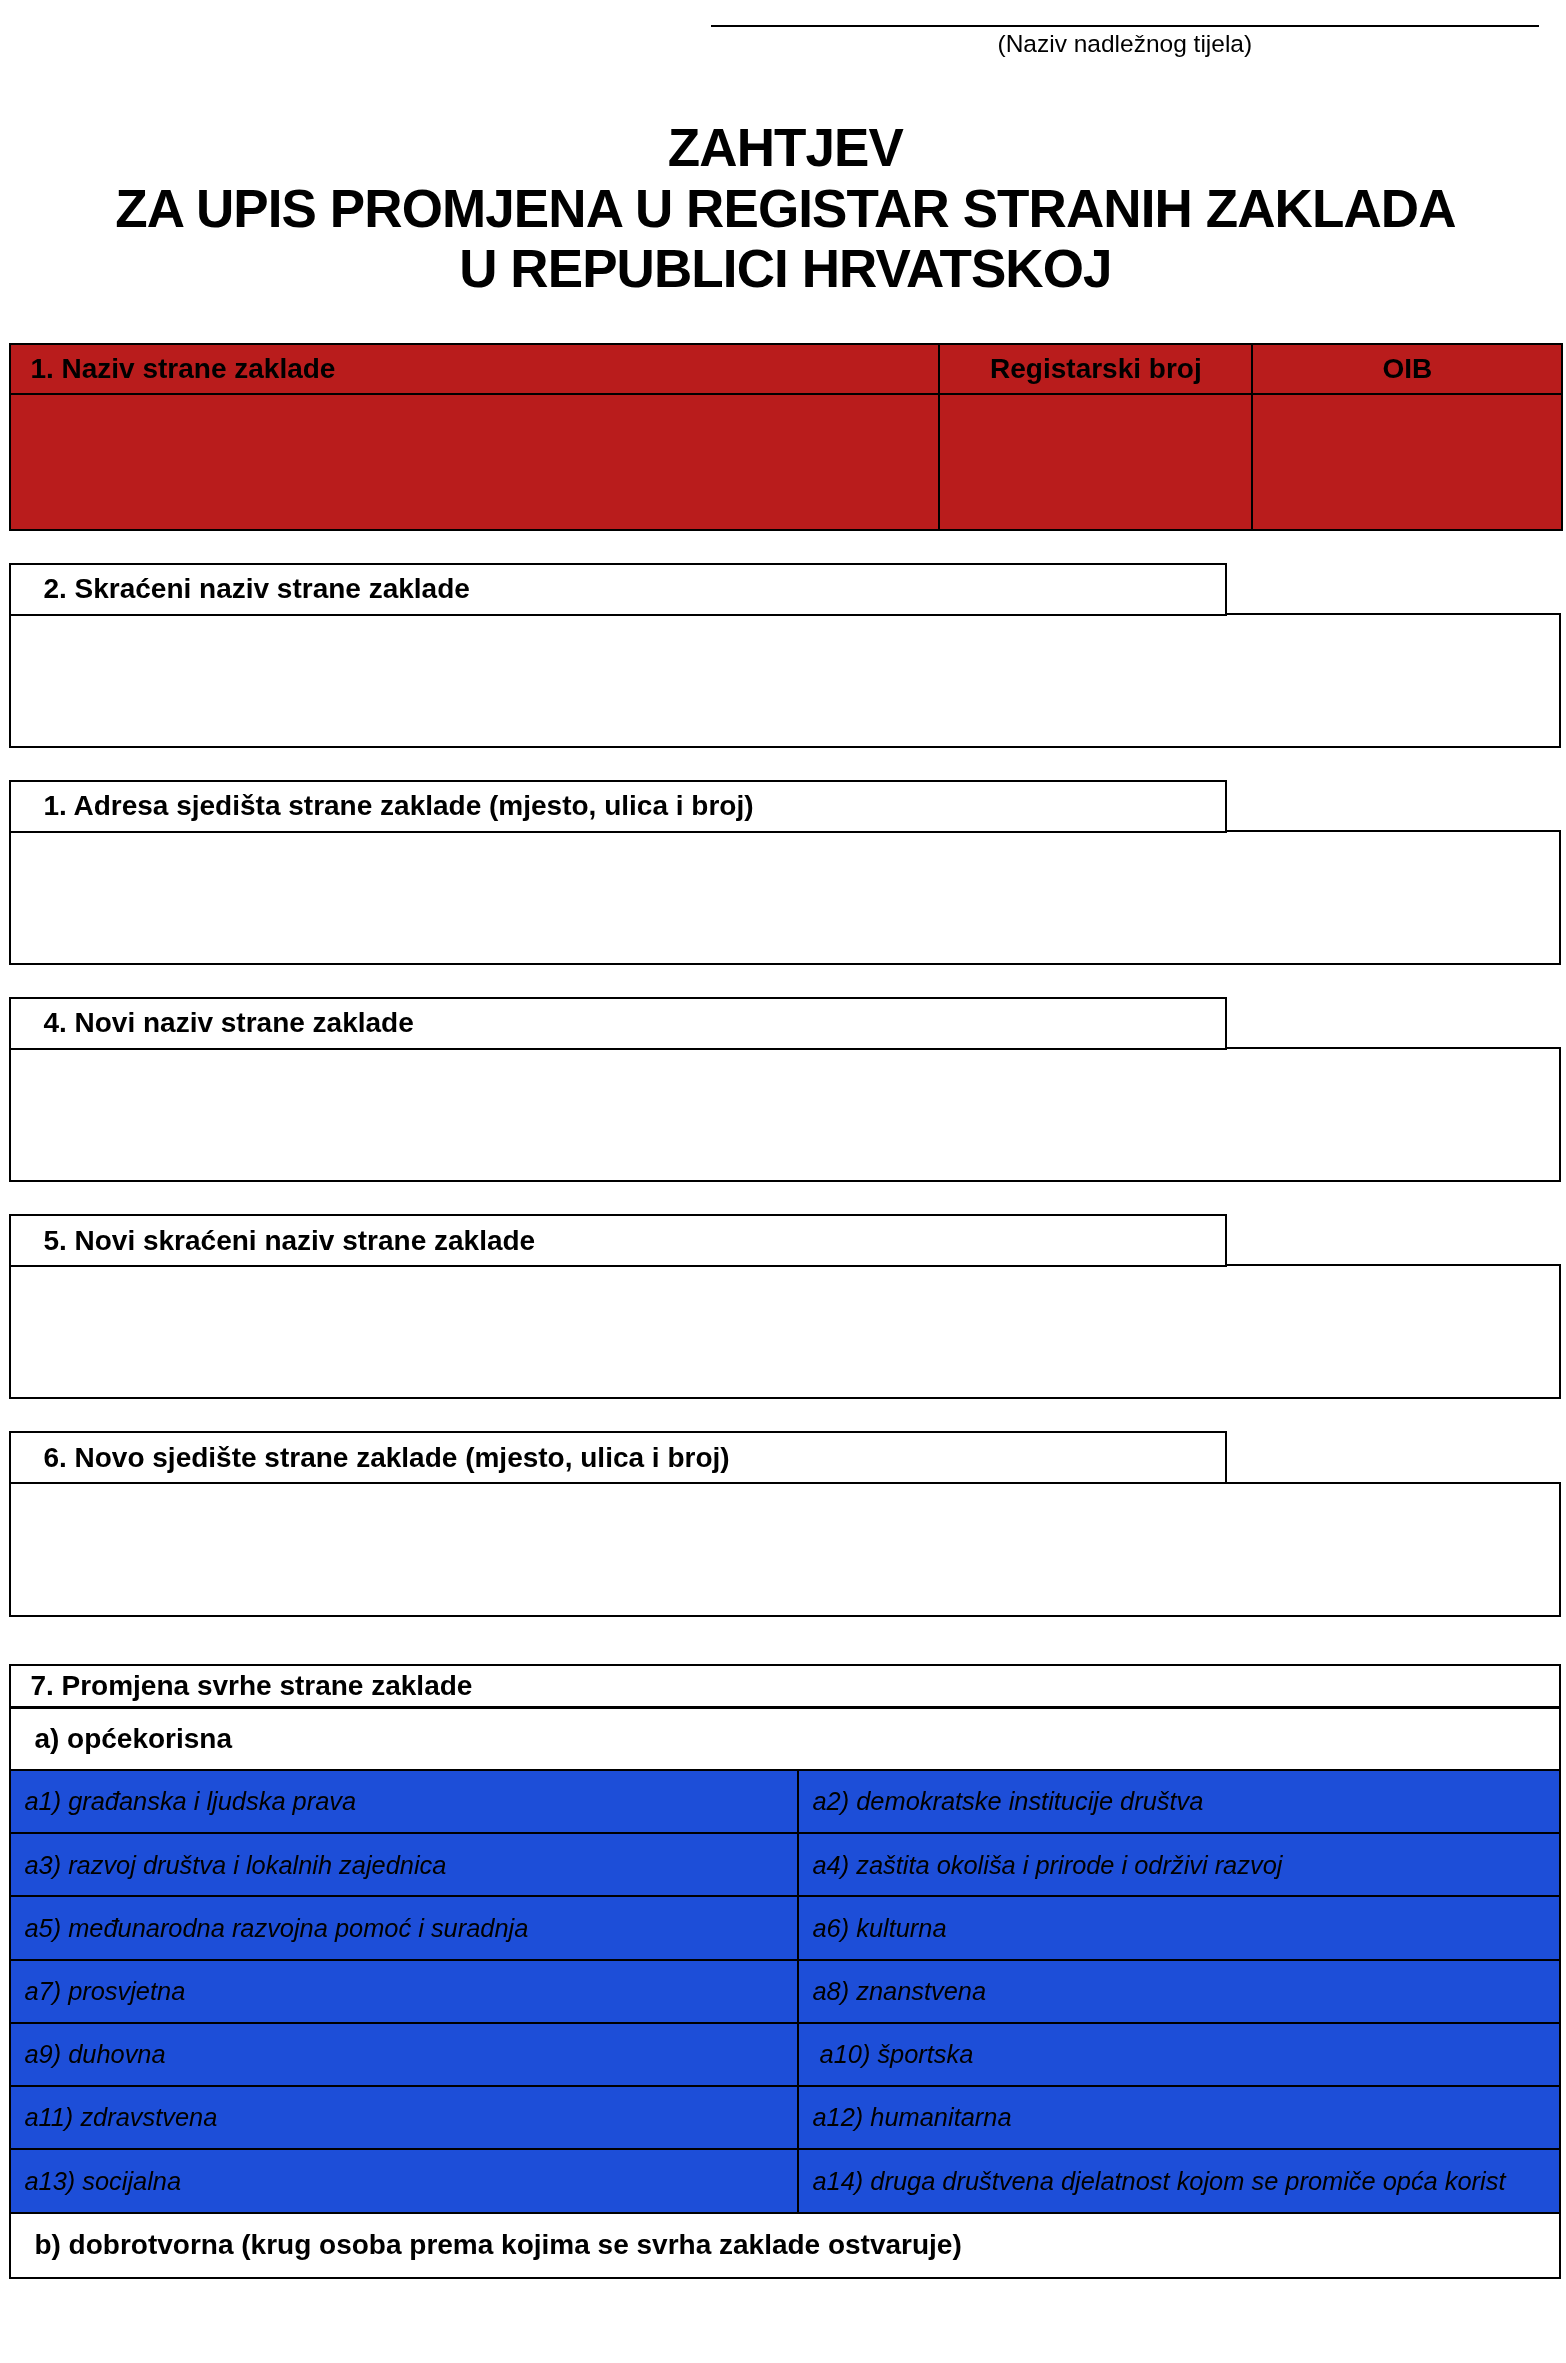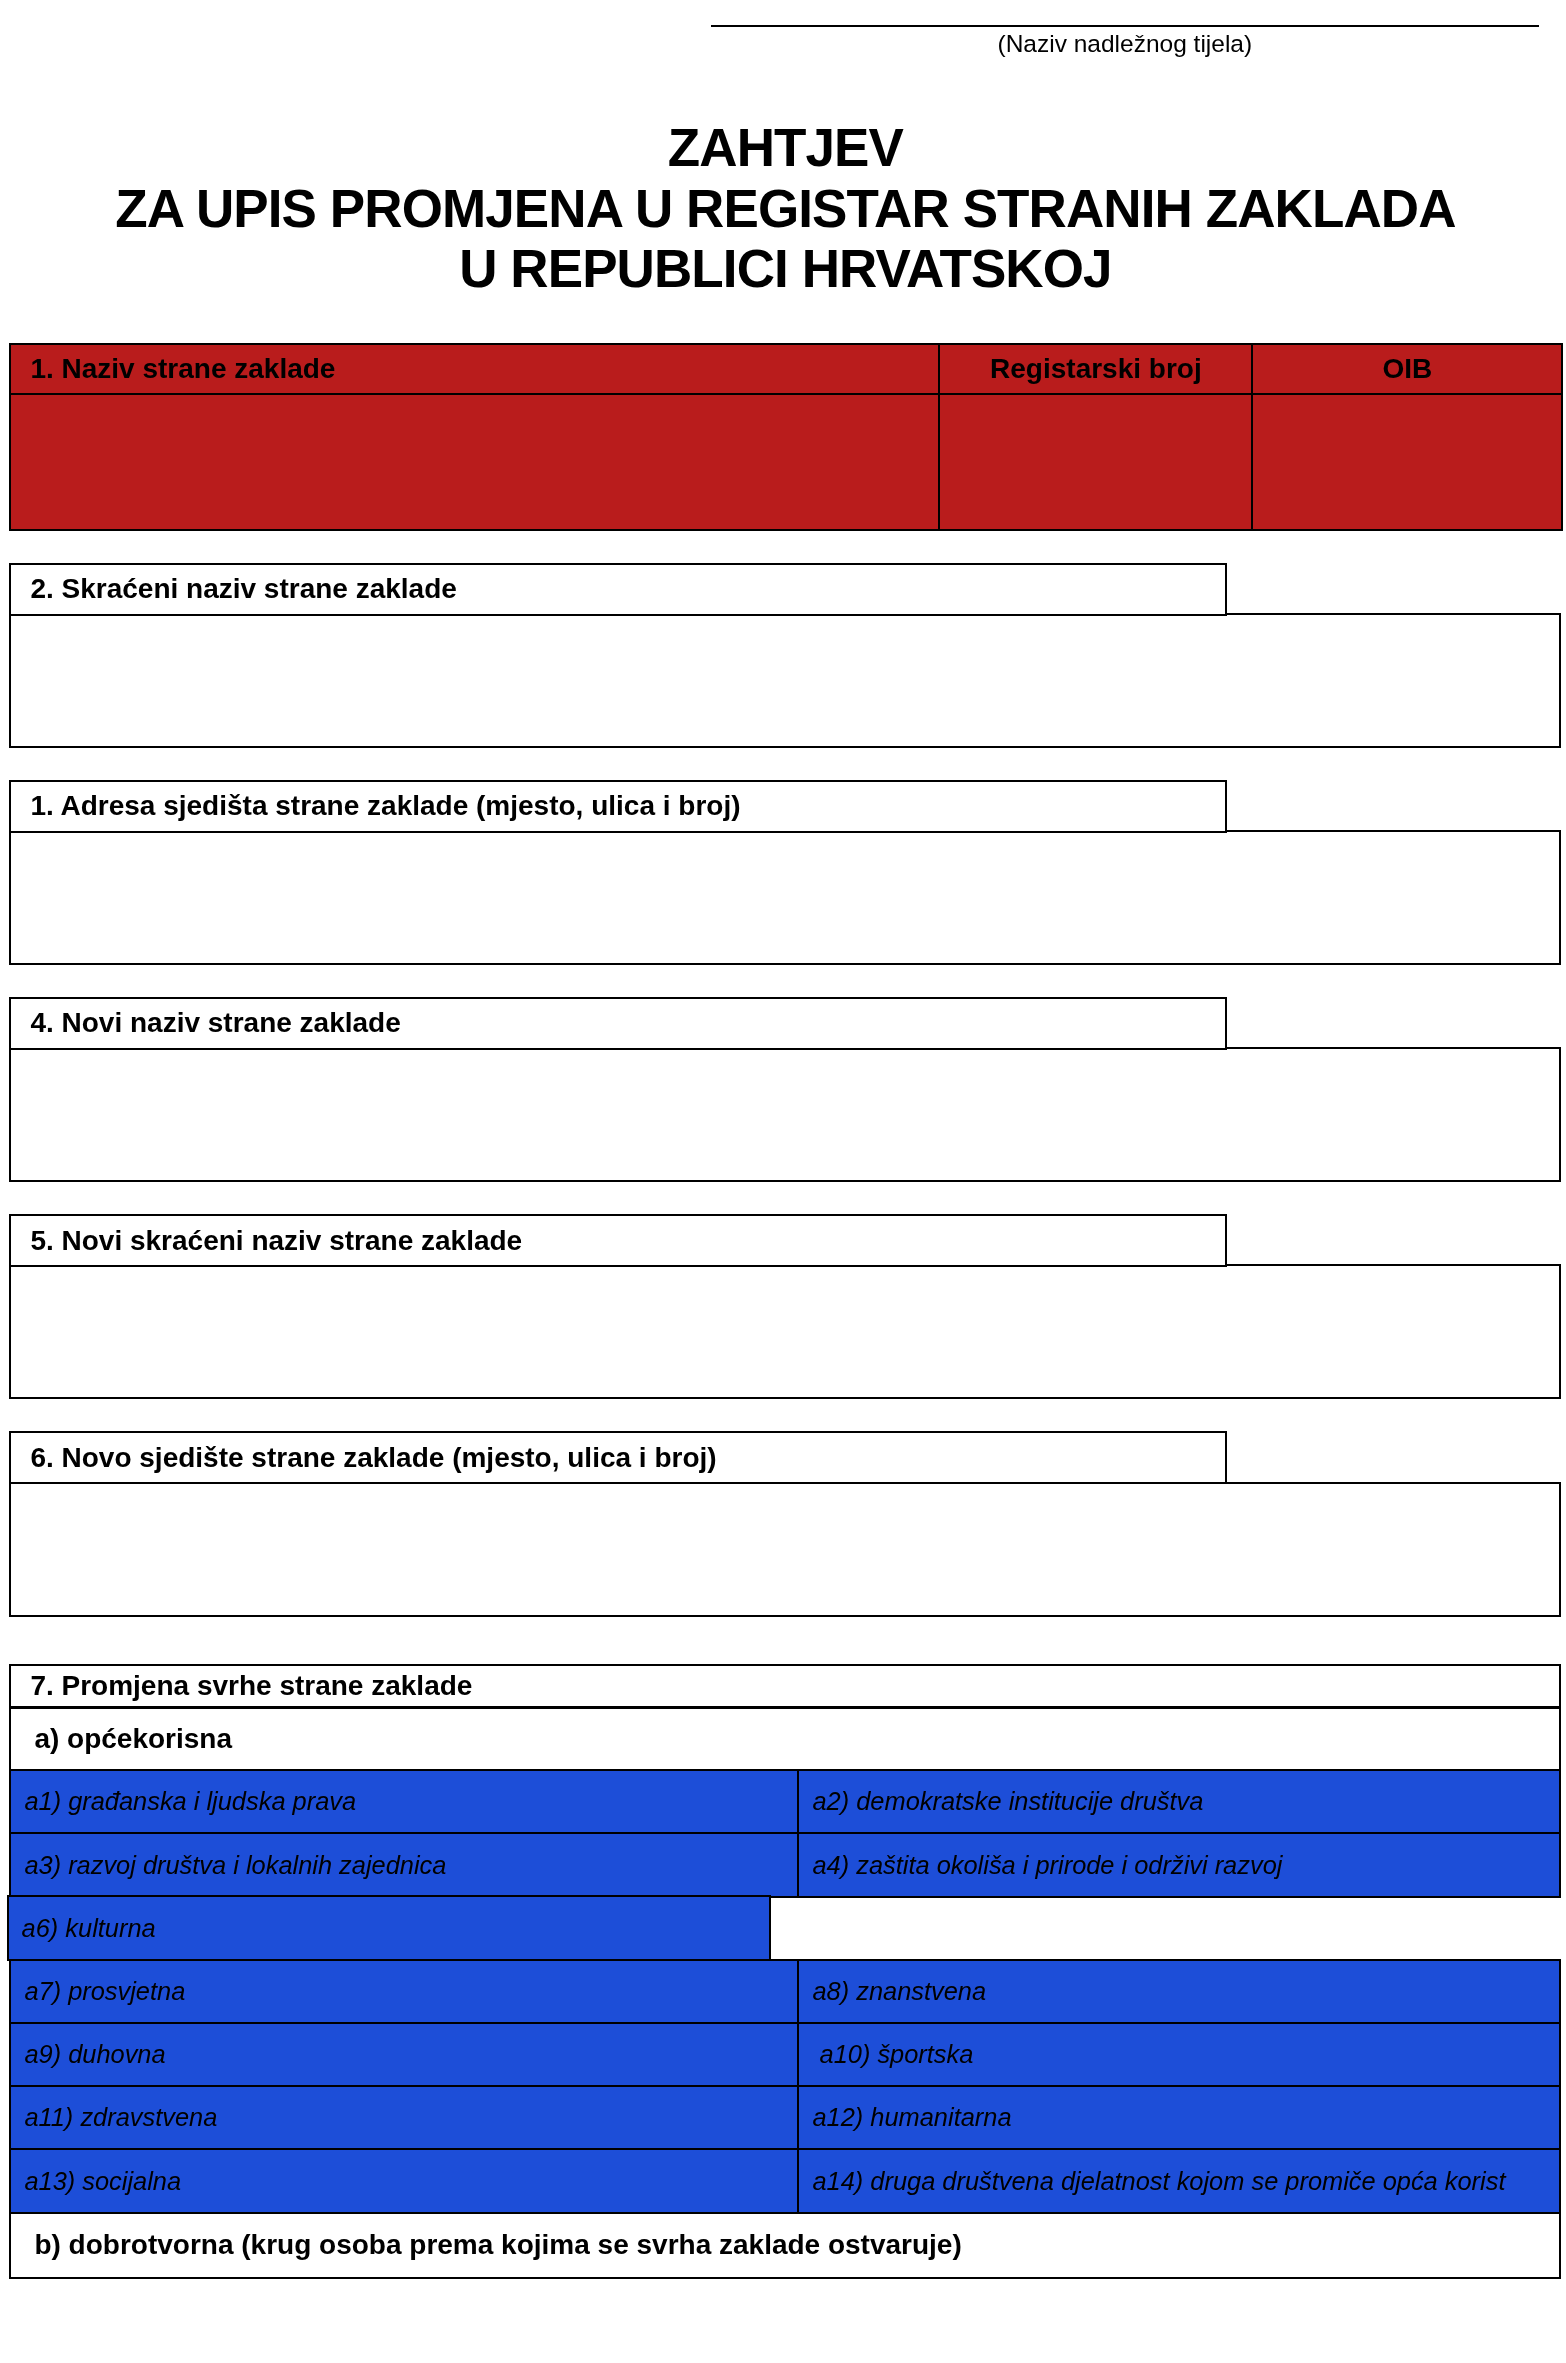--- a/index.html
+++ b/index.html
@@ -53,21 +53,21 @@
   }
   .t1 th.left { text-align: left; padding-left: 19px; }
   .t1 td { height: 136px; }
 
   
   .section { margin-top: 32px; }
   .sec-label {
     width: 1218px; height: 53px;
     border: 2.8px solid #000;
     display: flex; align-items: center;
-    padding-left: 19px;
+    padding-left: 32px;
     font-size: 28px; font-weight: bold;
     background: #fff;
     position: relative; z-index: 1;
   }
   .sec-box {
     width: 1552px; height: 135px;
     border: 2.8px solid #000;
     margin-top: -2.8px;
     background: #fff;
   }
@@ -166,20 +166,21 @@
 
     <div class="s7-row">
       <div class="s7-cell l">a1) građanska i ljudska prava</div>
       <div class="s7-cell r">a2) demokratske institucije društva</div>
     </div>
     <div class="s7-row">
       <div class="s7-cell l">a3) razvoj društva i lokalnih zajednica</div>
       <div class="s7-cell r">a4) zaštita okoliša i prirode i održivi razvoj</div>
     </div>
     <div class="s7-row">
+      <div class="s7-cell l">a5) međunarodna razvojna pomoć i suradnja</div>
       <div class="s7-cell r">a6) kulturna</div>
     </div>
     <div class="s7-row">
       <div class="s7-cell l">a7) prosvjetna</div>
       <div class="s7-cell r">a8) znanstvena</div>
     </div>
     <div class="s7-row">
       <div class="s7-cell l">a9) duhovna</div>
       <div class="s7-cell r">&nbsp;a10) športska</div>
     </div>

